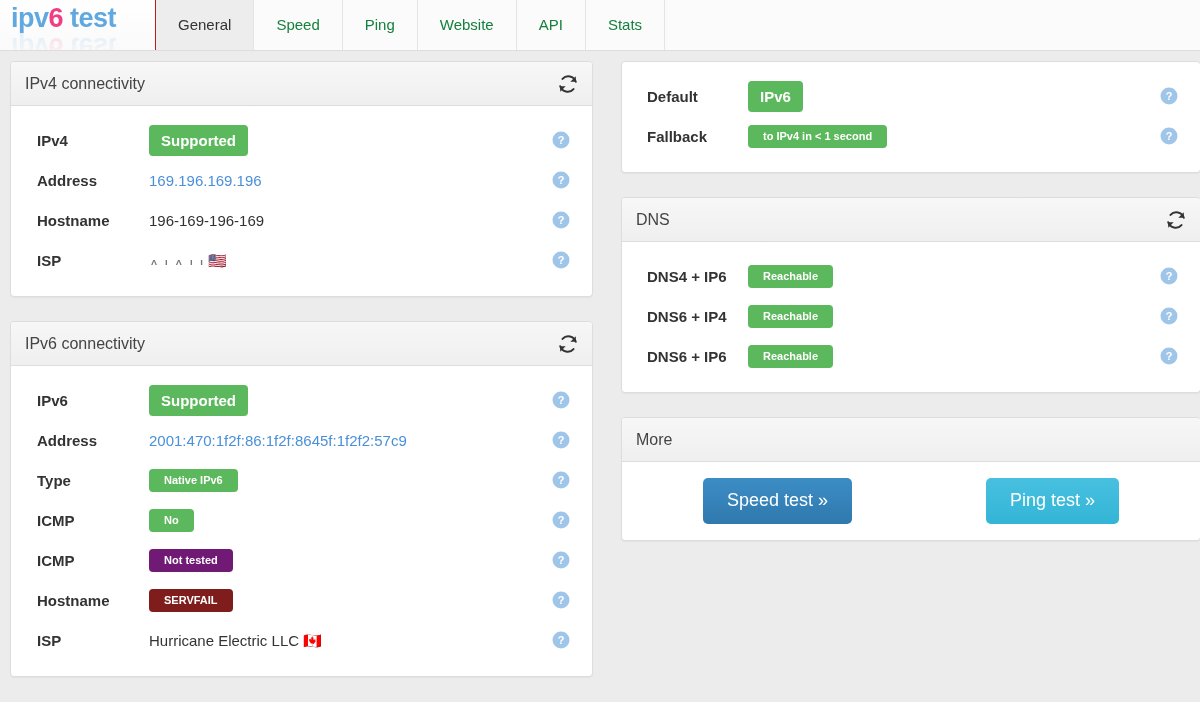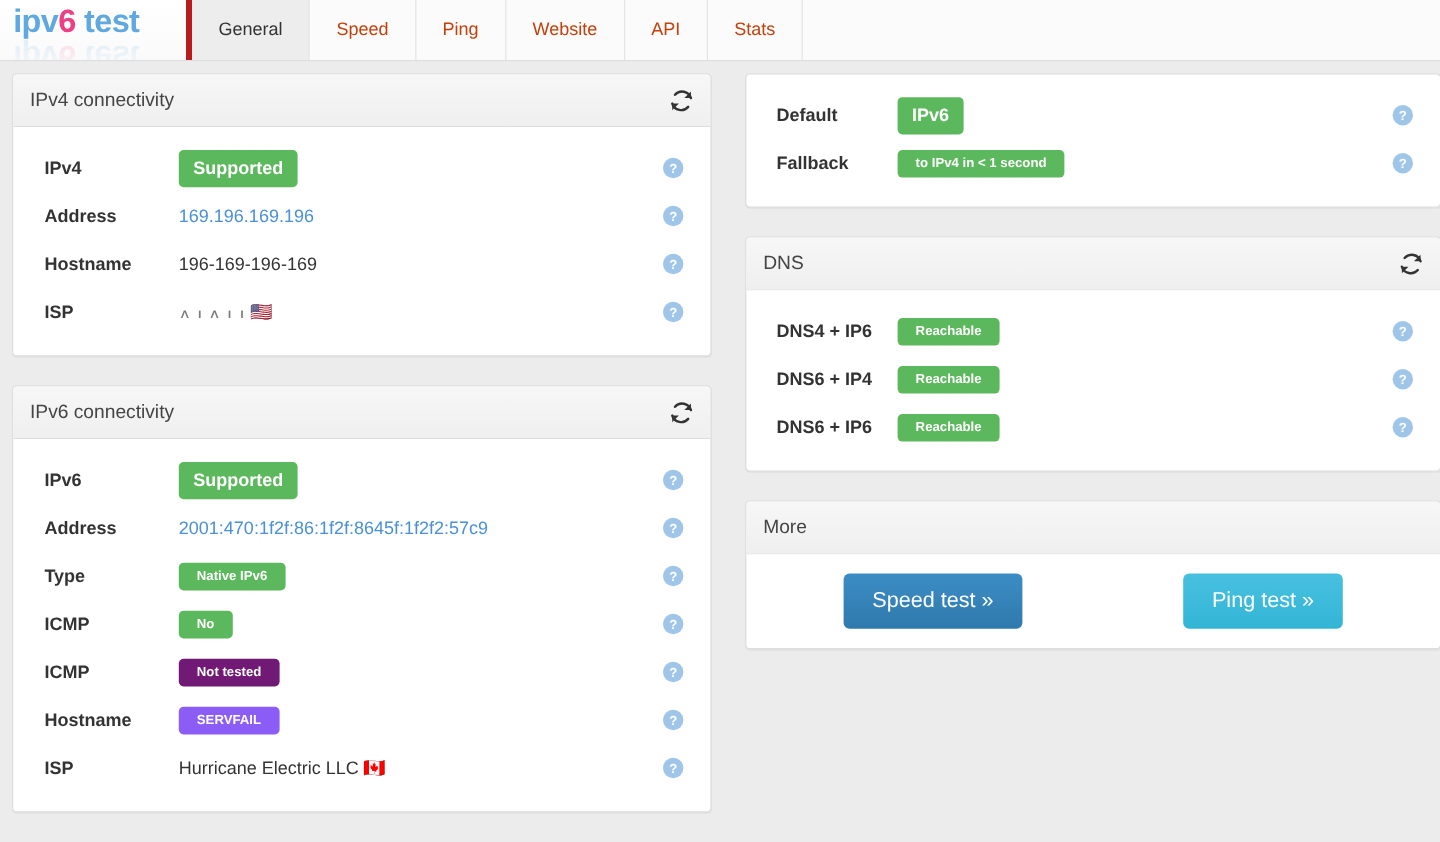--- a/index.html
+++ b/index.html
@@ -59,28 +59,28 @@
   .tabs {
     display: flex;
     align-items: stretch;
     height: 51px;
   }
   .tab {
     display: flex;
     align-items: center;
     padding: 0 22px;
     font-size: 15px;
-    color: #c2410c;
+    color: #15803d;
     text-decoration: none;
     border-right: 1px solid #e4e4e4;
     background: transparent;
     cursor: pointer;
     white-space: nowrap;
   }
-  .tab:first-child { border-left: 5px solid #b91c1c; }
+  .tab:first-child { border-left: 1px solid #b91c1c; }
   .tab.active {
     background: #ededed;
     color: #333333;
   }
 
   
   .wrap {
     display: flex;
     padding: 10px;
     gap: 28px;
@@ -163,21 +163,21 @@
     color: #ffffff;
     border-radius: 4px;
     font-weight: bold;
     white-space: nowrap;
     line-height: 1;
   }
   .badge.lg { font-size: 15px; padding: 8px 12px; }
   .badge.sm { font-size: 11px; padding: 6px 15px; }
   .badge.green { background: #5cb85c; }
   .badge.gray  { background: #701a75; }
-  .badge.red   { background: #8b5cf6; }
+  .badge.red   { background: #7f1d1d; }
 
   
   .score-body {
     padding: 14px;
     display: flex;
     align-items: center;
     gap: 16px;
   }
   .progress-track {
     flex: 1 1 auto;

